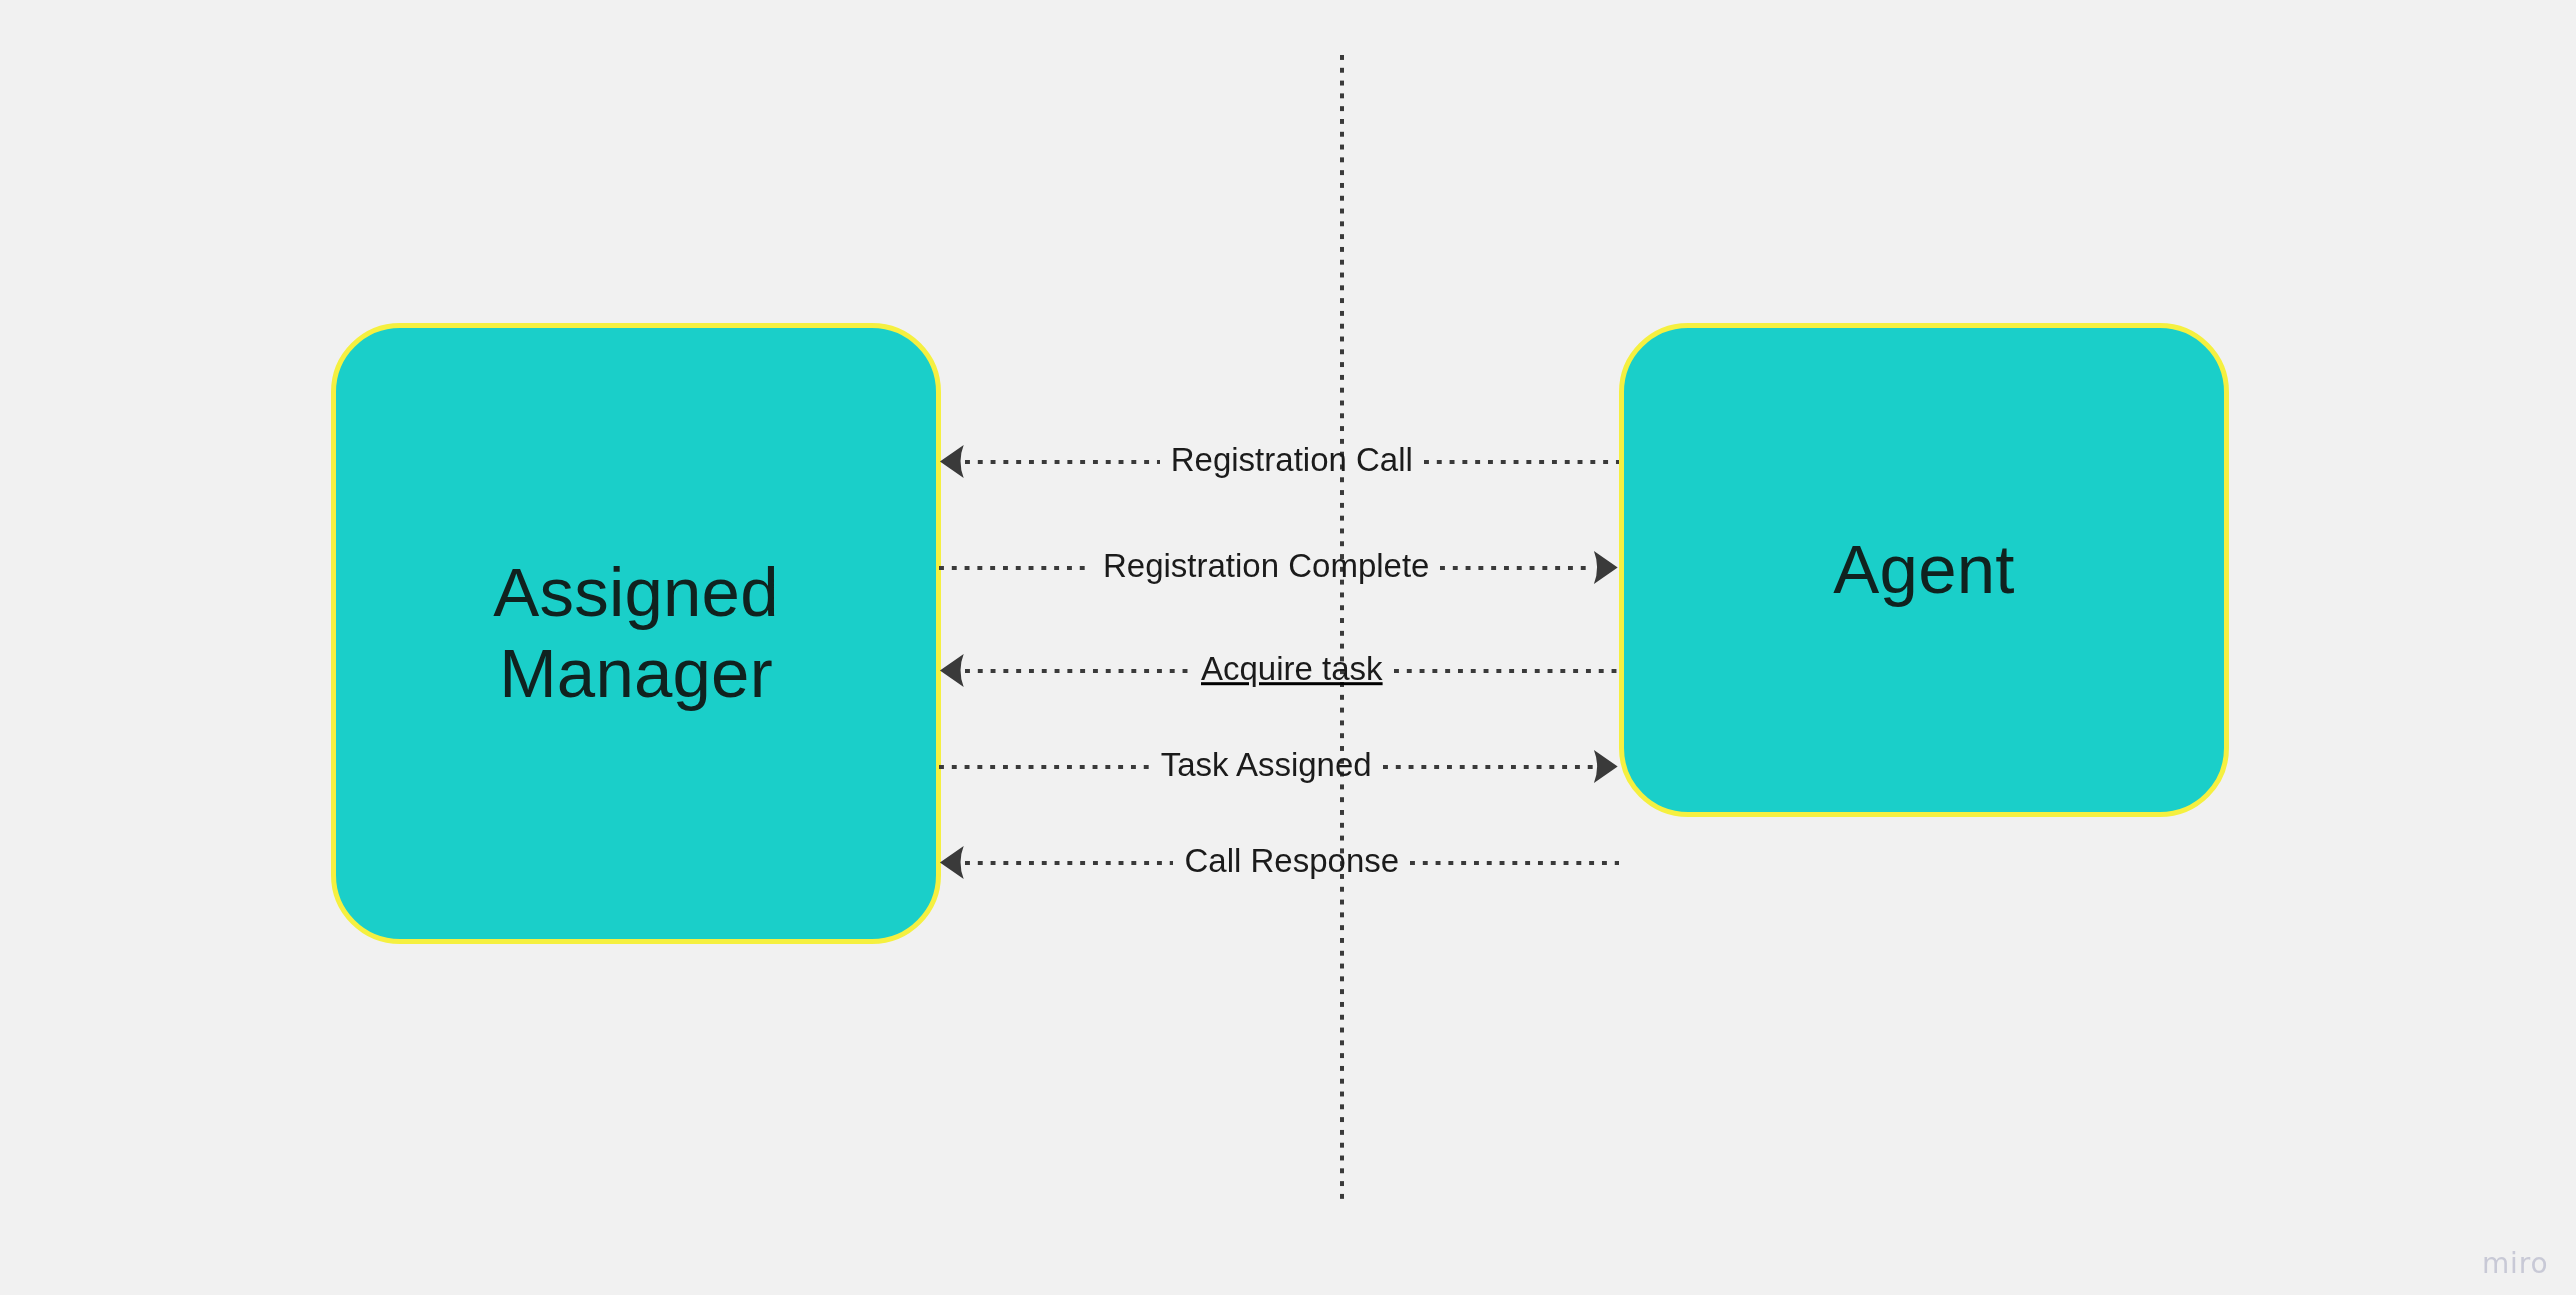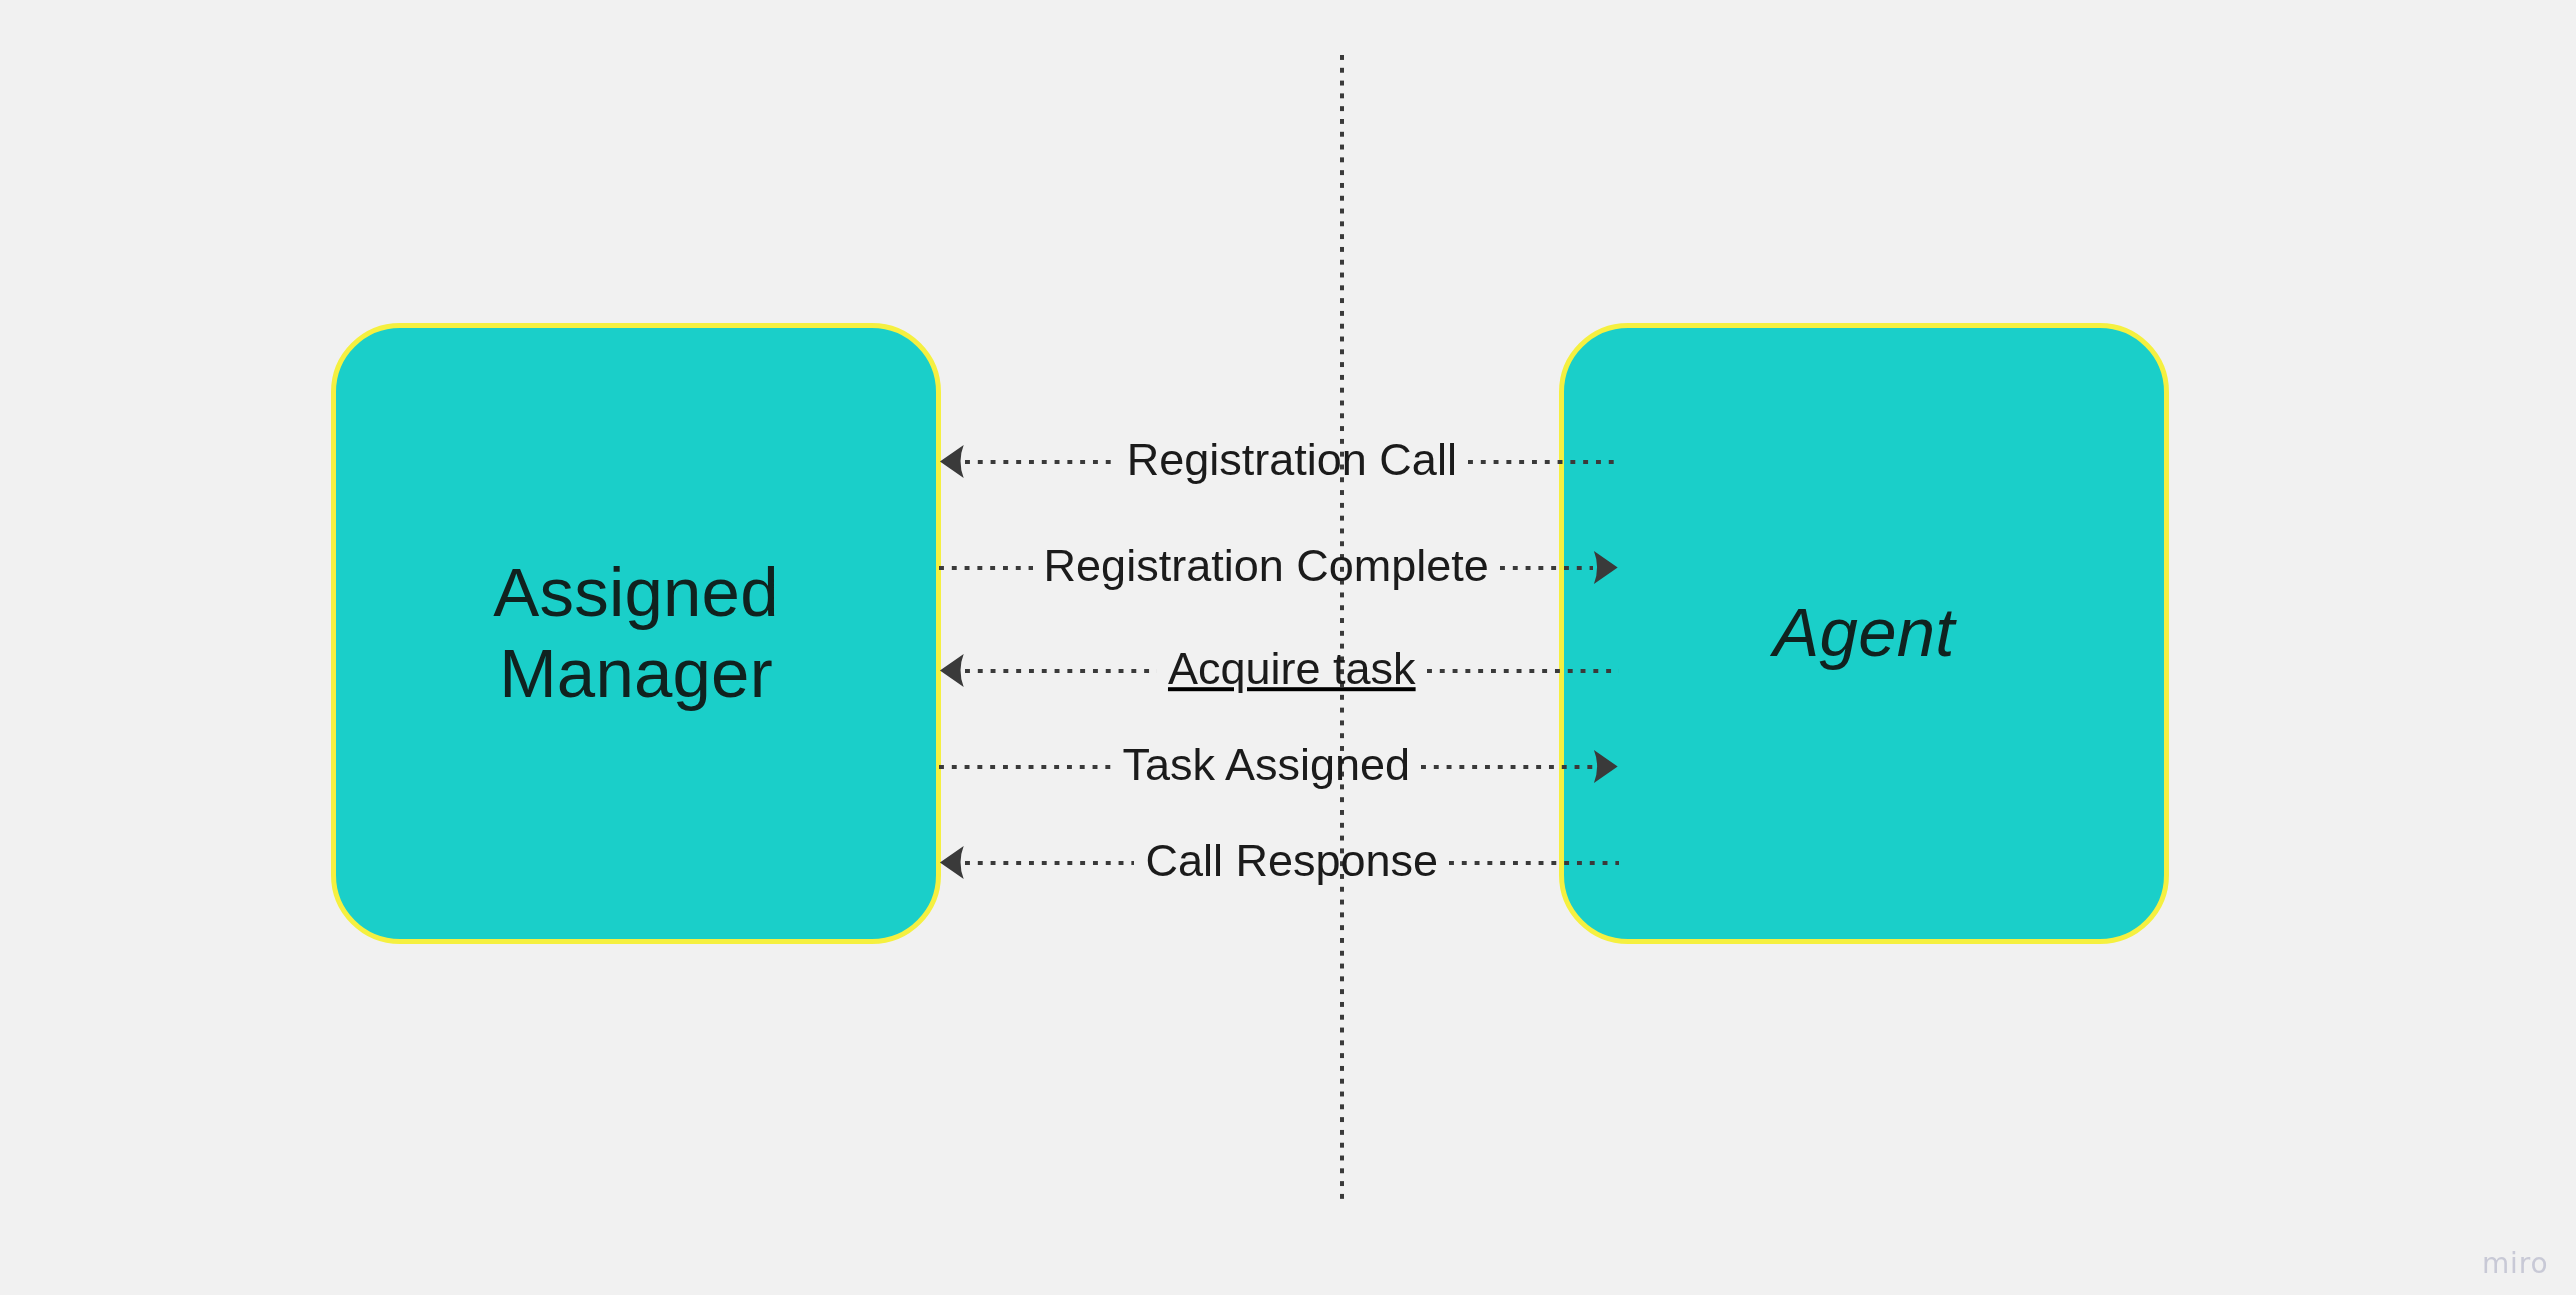--- a/index.html
+++ b/index.html
@@ -43,25 +43,24 @@
     padding: 0 22px;
   }
 
   #node-harness-manager {
     left: 331px;
     top: 323px;
     width: 610px;
     height: 621px;
   }
   #node-agent {
-    left: 1559px;
+    left: 1619px;
     top: 323px;
     width: 610px;
-    height: 621px;
-    font-style: italic;
+    height: 494px;
   }
 
   
   #divider {
     position: absolute;
     left: 1340px;
     top: 55px;
     width: 3.7px;
     height: 1147px;
     background-image: linear-gradient(to bottom, #3A3A3A 0 4.6px, rgba(0,0,0,0) 4.6px 12.8px);
@@ -84,21 +83,21 @@
     background-image: linear-gradient(to right, #3A3A3A 0 4.6px, rgba(0,0,0,0) 4.6px 12.8px);
     background-size: 12.8px 3.7px;
     background-repeat: repeat-x;
   }
   .msg .seg.left-seg  { margin-right: 11px; }
   .msg .seg.right-seg { margin-left: 11px; }
 
   .msg .msg-label {
     flex: 0 0 auto;
     color: #1B1B1B;
-    font-size: 45px;
+    font-size: 33px;
     line-height: 1;
     white-space: nowrap;
     transform: translateY(-1.8px);
     text-align: center;
   }
 
   .arrowhead {
     flex: 0 0 auto;
     width: 25.6px;
     height: 35px;

